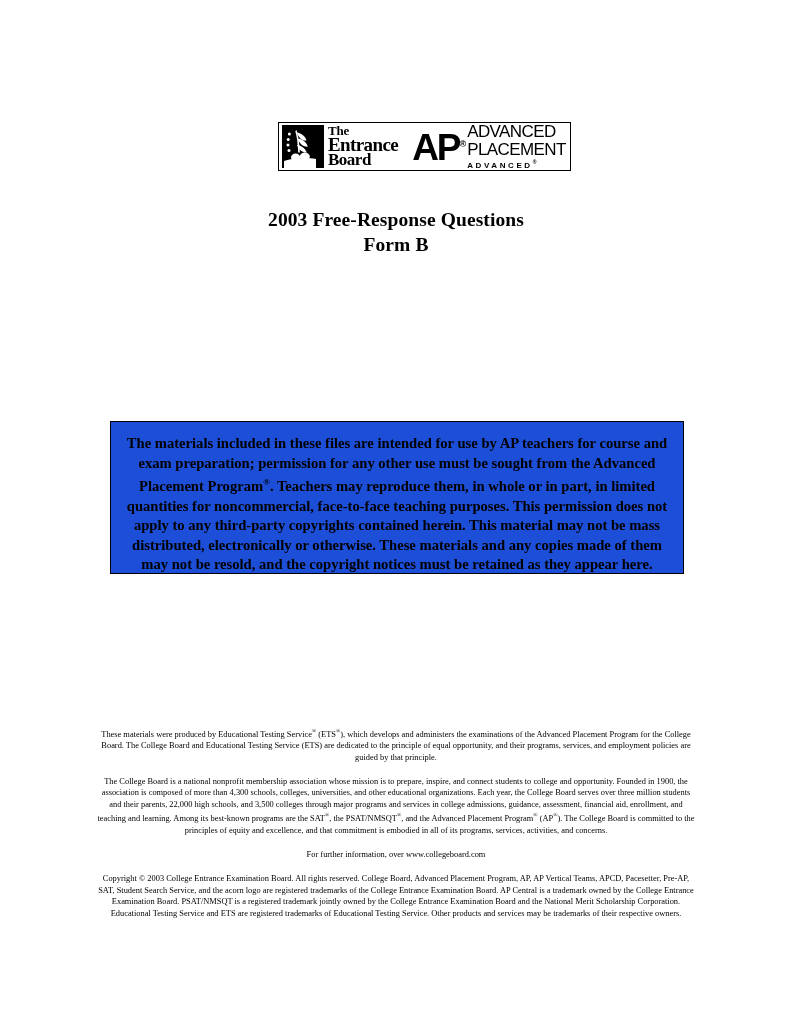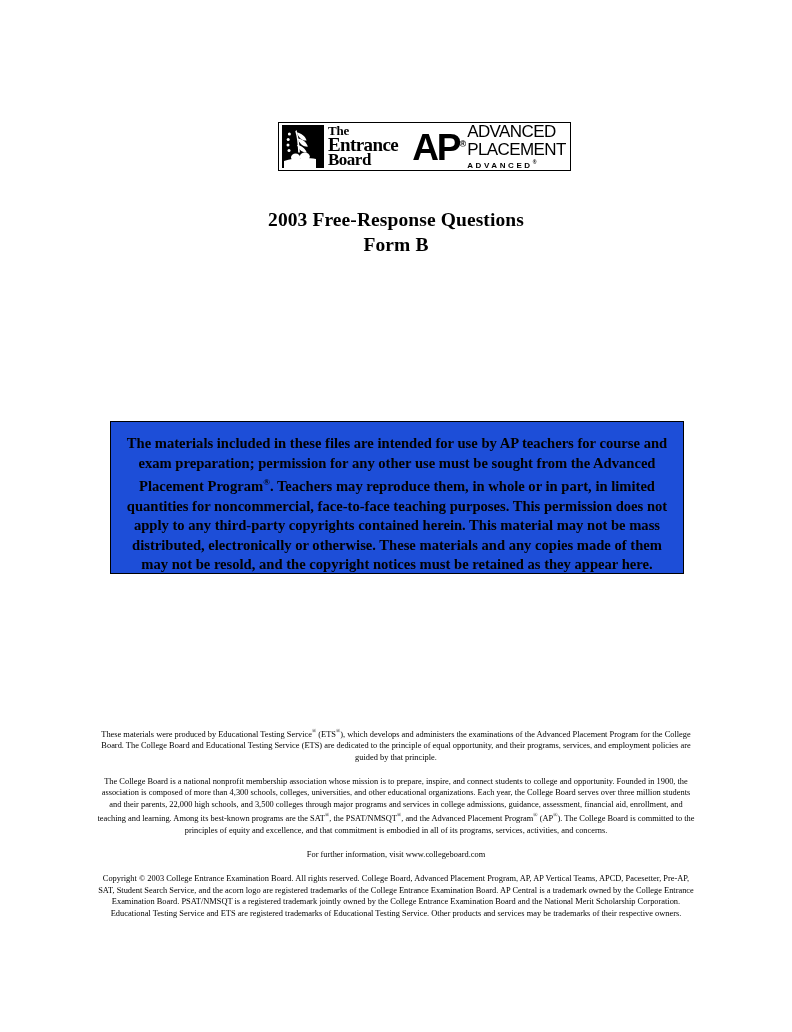--- a/index.html
+++ b/index.html
@@ -236,21 +236,21 @@
 <div id="footer">
 
   <p><span>These materials were produced by Educational Testing Service</span><span class="reg">®</span><span> (ETS</span><span class="reg">®</span><span>), which develops and administers the examinations of the Advanced Placement Program for the College Board. The College Board and Educational Testing Service (ETS) are dedicated to the principle of equal opportunity, and their programs, services, and employment policies are guided by that principle.</span></p>
 
   <div class="gap-md"></div>
 
   <p><span>The College Board is a national nonprofit membership association whose mission is to prepare, inspire, and connect students to college and opportunity. Founded in 1900, the association is composed of more than 4,300 schools, colleges, universities, and other educational organizations. Each year, the College Board serves over three million students and their parents, 22,000 high schools, and 3,500 colleges through major programs and services in college admissions, guidance, assessment, financial aid, enrollment, and teaching and learning. Among its best-known programs are the SAT</span><span class="reg">®</span><span>, the PSAT/NMSQT</span><span class="reg">®</span><span>, and the Advanced Placement Program</span><span class="reg">®</span><span> (AP</span><span class="reg">®</span><span>). The College Board is committed to the principles of equity and excellence, and that commitment is embodied in all of its programs, services, activities, and concerns.</span></p>
 
   <div class="gap-lg"></div>
 
-  <p>For further information, visit www.collegeboard.com</p>
+  <p>For further information, over www.collegeboard.com</p>
 
   <div class="gap-md"></div>
 
   <p>Copyright © 2003 College Entrance Examination Board. All rights reserved. College Board, Advanced Placement Program, AP, AP Vertical Teams, APCD, Pacesetter, Pre-AP, SAT, Student Search Service, and the acorn logo are registered trademarks of the College Entrance Examination Board. AP Central is a trademark owned by the College Entrance Examination Board. PSAT/NMSQT is a registered trademark jointly owned by the College Entrance Examination Board and the National Merit Scholarship Corporation. Educational Testing Service and ETS are registered trademarks of Educational Testing Service. Other products and services may be trademarks of their respective owners.</p>
 
   <div class="gap-lg"></div>
 
 
 </div>
 

